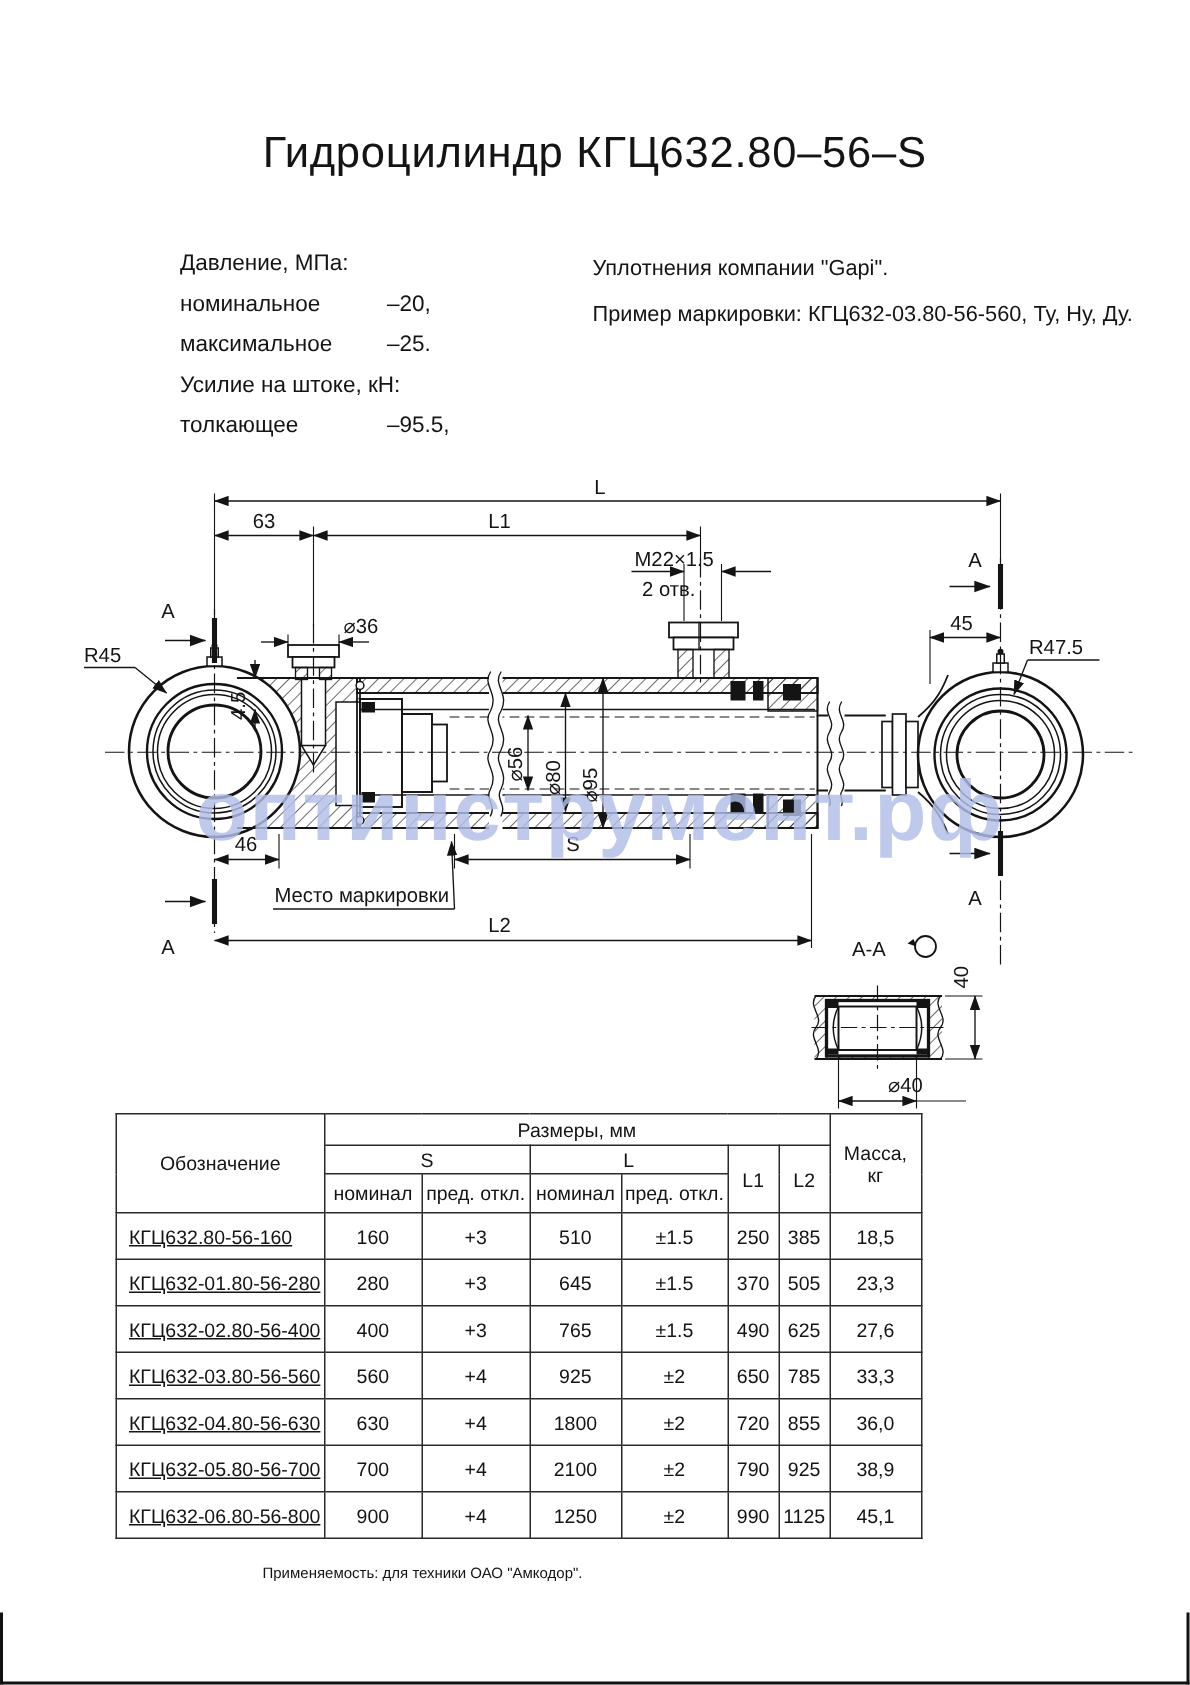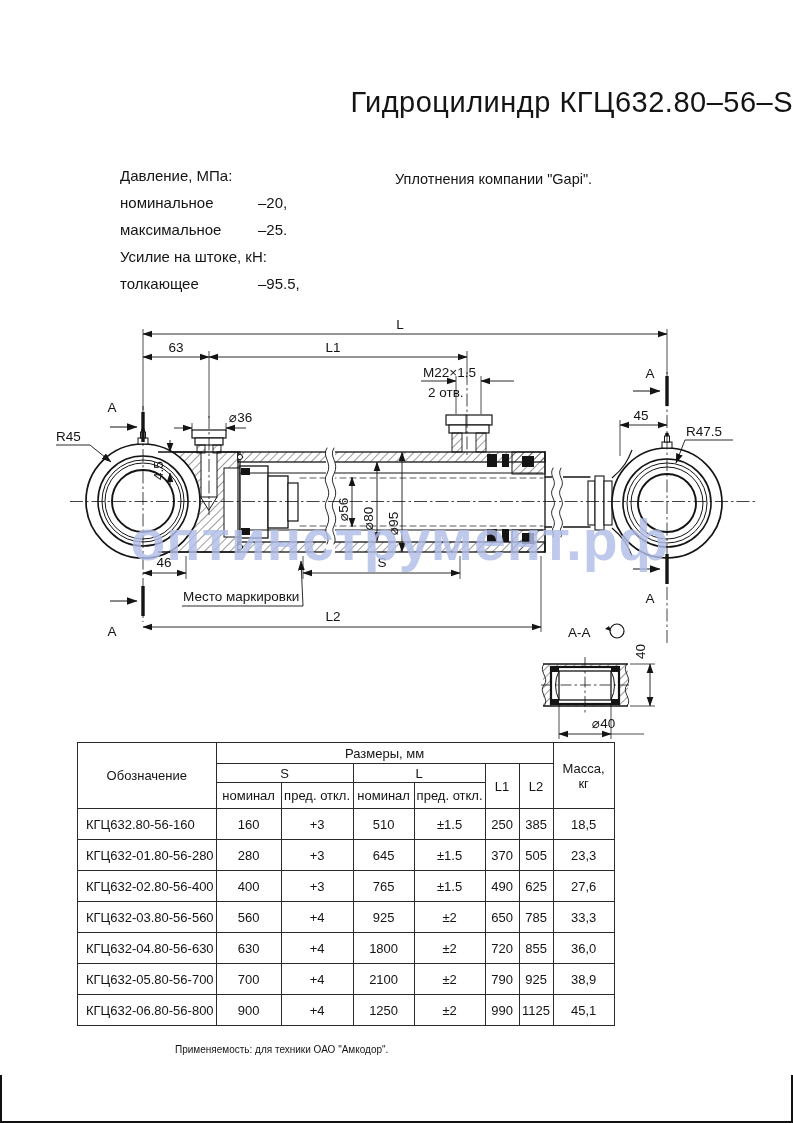--- a/index.html
+++ b/index.html
@@ -2,41 +2,41 @@
 <html><head>
 <meta charset="utf-8">
 <style>
   html,body{margin:0;padding:0;}
   body{
     width:793px;height:1123px;position:relative;background:#ffffff;
     font-family:"Liberation Sans","DejaVu Sans",sans-serif;color:#141414;
     overflow:hidden;
   }
   .title{
-    position:absolute;top:86px;left:0;width:793px;text-align:right;
+    position:absolute;top:86px;left:0;width:793px;text-align:center;
     font-size:29px;font-weight:500;letter-spacing:0.5px;
   }
   .specs{position:absolute;left:120px;top:162px;width:270px;font-size:15px;}
   .spec-line{position:relative;height:27px;line-height:27px;white-space:nowrap;}
   .spec-line .val{position:absolute;left:138px;top:0;}
   .notes{position:absolute;left:395px;top:164px;width:380px;font-size:14.5px;}
   .note-line{height:31px;line-height:31px;white-space:nowrap;}
   svg{position:absolute;left:0;top:315px;}
   svg text{font-family:"Liberation Sans","DejaVu Sans",sans-serif;fill:#141414;font-size:13.5px;}
   svg .wm{font-size:57px;font-weight:700;fill:#b2bee9;opacity:0.82;letter-spacing:1px;}
   .dimtable{
     position:absolute;left:77px;top:742px;border-collapse:collapse;
     font-size:13px;table-layout:fixed;
   }
   .dimtable td,.dimtable th{
     border:1px solid #2a2a2a;text-align:center;vertical-align:middle;
     padding:0 2px;font-weight:400;overflow:hidden;white-space:nowrap;
   }
   .dimtable{border:1.5px solid #1a1a1a;}
-  .dimtable .name{text-align:left;padding-left:8px;}
+  .dimtable .name{text-align:left;padding-left:8px;text-decoration:underline;}
   .hr1{height:21px;} .hr2{height:19px;} .hr3{height:26px;}
   .dr{height:31px;}
   .footer-note{position:absolute;left:175px;top:1044px;font-size:10px;}
   .frame-bottom{position:absolute;left:0;right:0;bottom:0;height:2px;background:#111;}
   .frame-left{position:absolute;left:0;bottom:0;width:2px;height:48px;background:#111;}
   .frame-right{position:absolute;right:0;bottom:0;width:2px;height:48px;background:#111;}
 </style>
 </head>
 <body>
 
@@ -54,20 +54,21 @@
   </div>
   <div class="spec-line">Усилие на штоке, кН:</div>
   <div class="spec-line">
     <span>толкающее</span>
     <span class="val">–95.5,</span>
   </div>
 </div>
 
 <div class="notes">
   <div class="note-line">Уплотнения компании "Gapi".</div>
+  <div class="note-line">Пример маркировки: КГЦ632-03.80-56-560, Ту, Ну, Ду.</div>
 </div>
 
 <svg width="793" height="430" viewBox="0 315 793 430">
   <defs>
     <marker id="ar" viewBox="0 0 10 7" refX="9.5" refY="3.5" markerWidth="11" markerHeight="8" orient="auto-start-reverse">
       <path d="M0,0 L10,3.5 L0,7 z" fill="#141414"></path>
     </marker>
     <pattern id="h" patternUnits="userSpaceOnUse" width="6" height="6" patternTransform="rotate(45)">
       <line x1="0" y1="0" x2="0" y2="6" stroke="#222" stroke-width="0.9"></line>
     </pattern>

